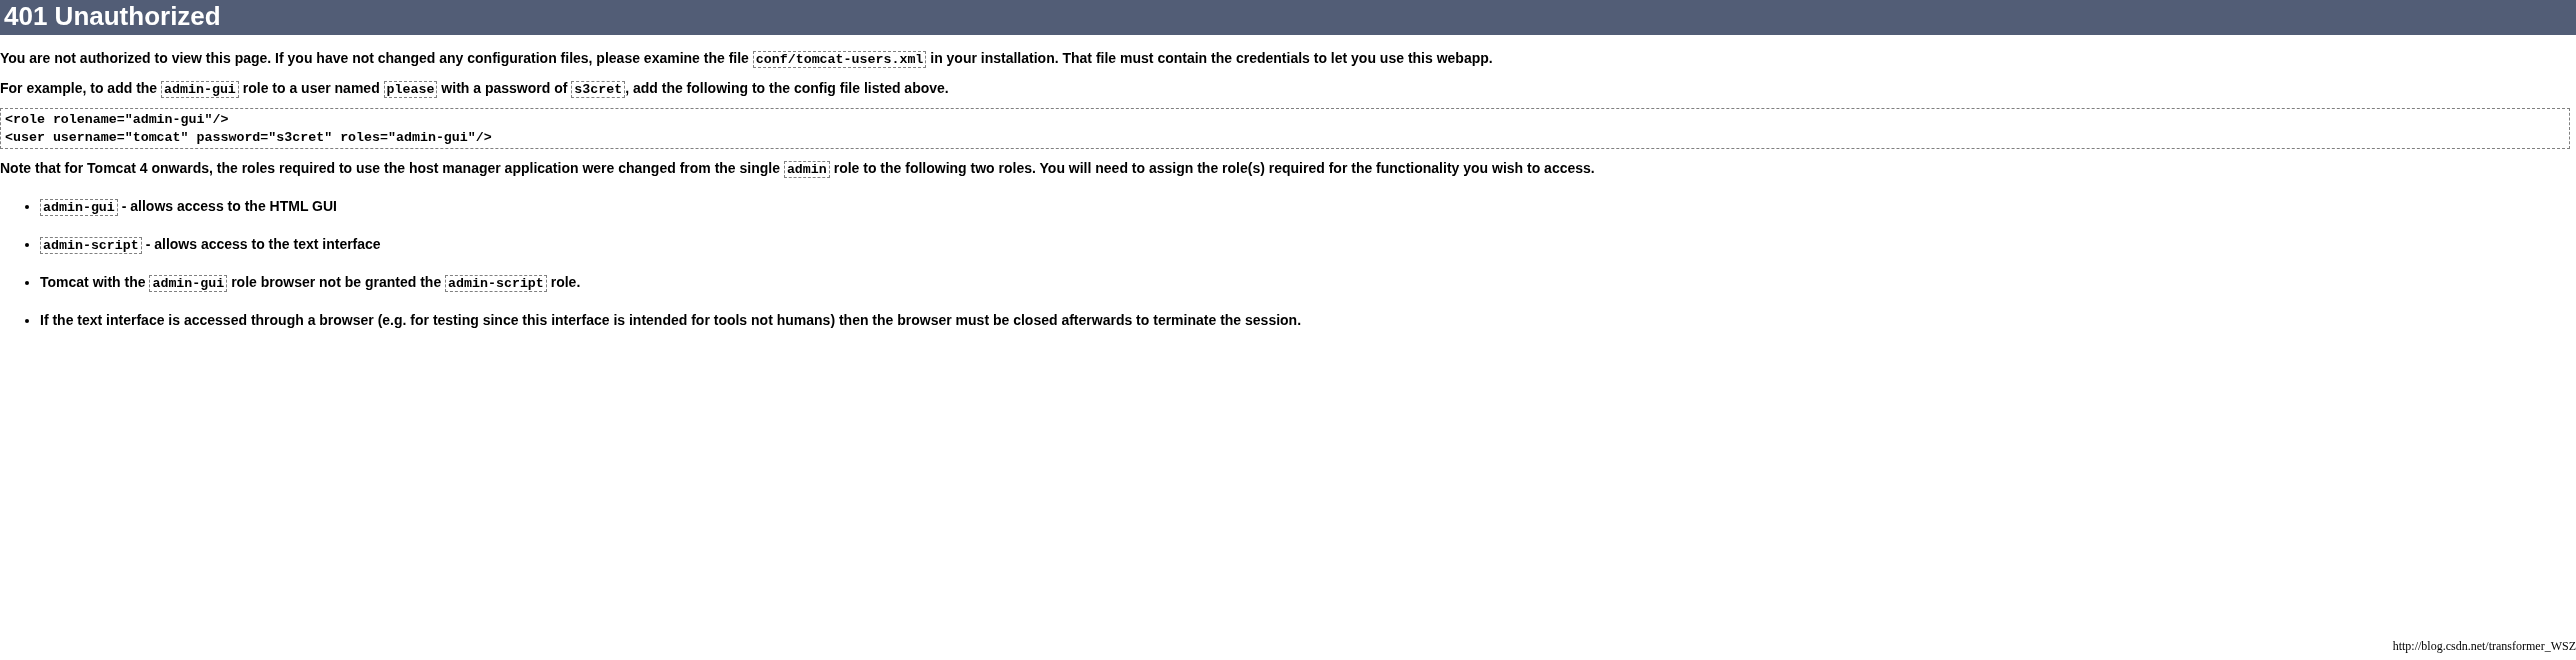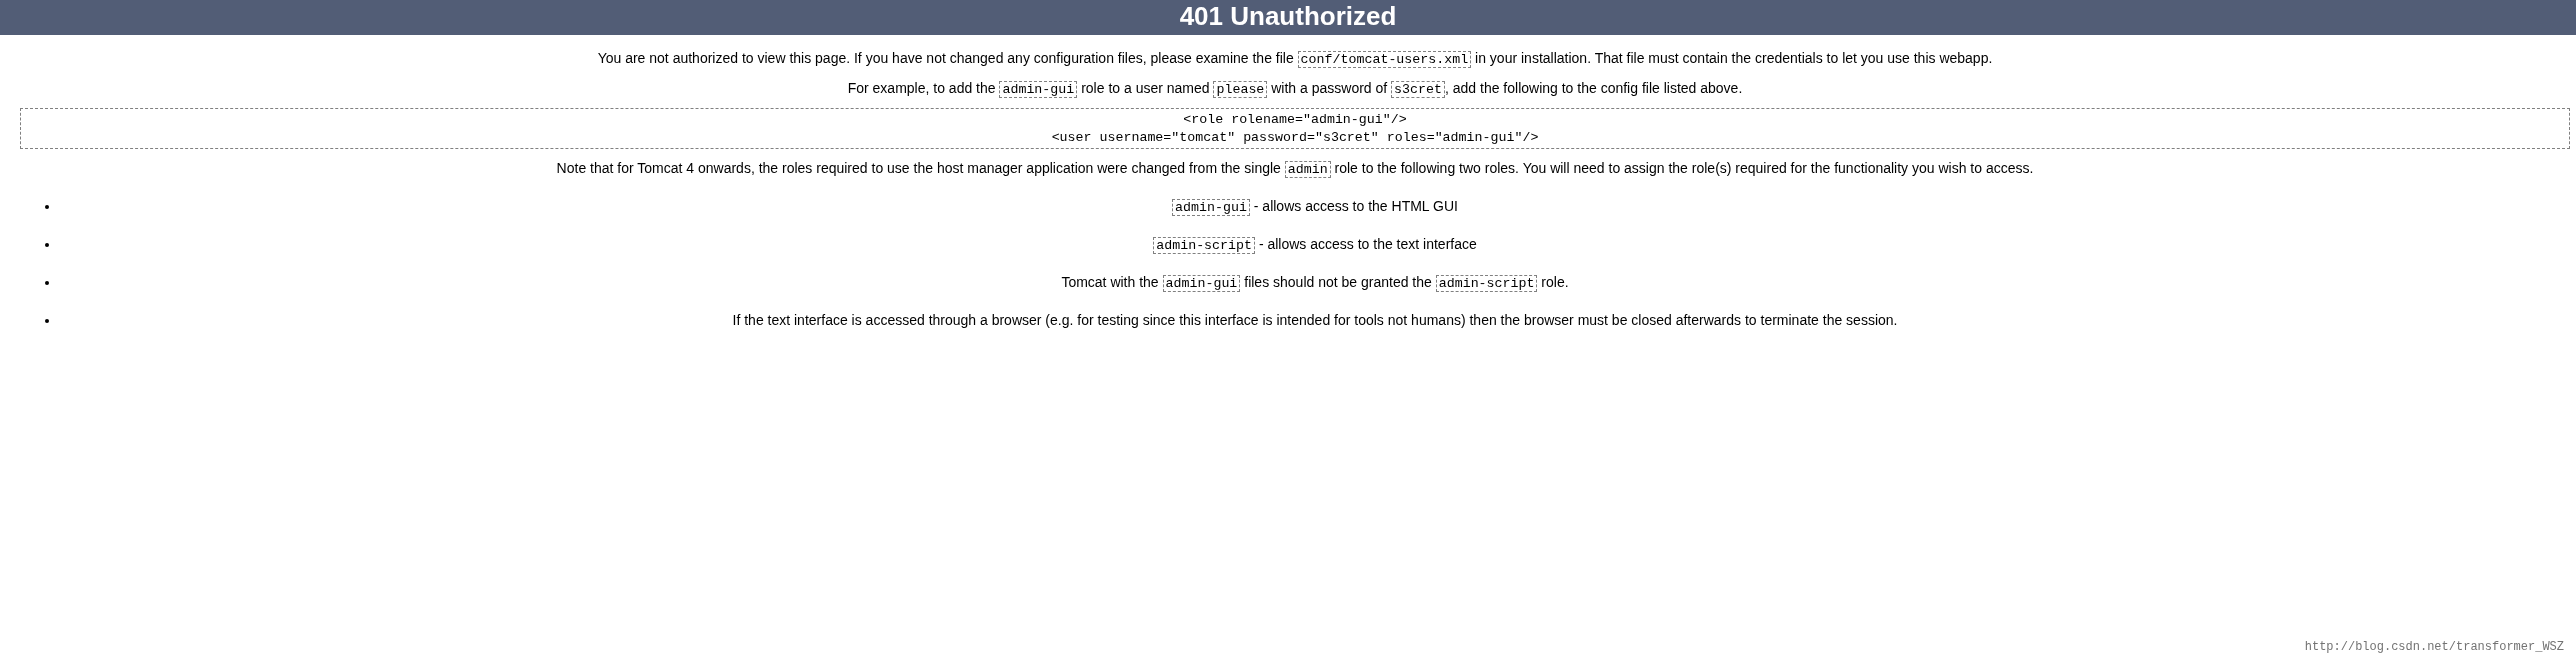--- a/index.html
+++ b/index.html
@@ -1,34 +1,35 @@
 <!DOCTYPE html>
 <html><head>
 <meta charset="utf-8">
 <style>
-  * { box-sizing: border-box; text-align: center; }
+  * { box-sizing: border-box; }
   html, body {
     margin: 0;
     padding: 0;
     font-family: Arial, Helvetica, sans-serif;
     font-size: 14px;
     background: #ffffff;
     color: #000000;
   }
   .header {
     background: #525d76;
     color: #ffffff;
     font-size: 26px;
     font-weight: bold;
     padding: 2px 4px 4px 4px;
     margin: 0;
     line-height: 1.1;
   }
   .content {
-    padding: 4px 6px 8px 20px;
+    padding: 4px 6px 8px 0;
+    font-weight: bold;
   }
   p {
     margin: 10px 0;
     line-height: 1.35;
   }
   .tt {
     font-family: "Courier New", monospace;
     border: 1px dashed #808080;
     padding: 0 2px;
     font-size: 13.3px;
@@ -46,24 +47,24 @@
   ul {
     margin: 6px 0 10px 0;
     padding-left: 40px;
   }
   li {
     margin: 18px 0;
     line-height: 1.35;
   }
   .watermark {
     position: fixed;
-    right: 12px;
+    right: 0;
     bottom: 6px;
-    color: #737373;
-    font-family: Liberation Mono, monospace;
+    color: #000000;
+    font-family: Liberation Serif, serif;
     font-size: 12px;
     pointer-events: none;
   }
 </style>
 </head>
 <body>
 
 <h1 class="header">401 Unauthorized</h1>
 
 <div class="content">
@@ -88,21 +89,21 @@
       <span class="tt">admin-gui</span><span> - allows access to the HTML GUI</span>
     </li>
     <li>
       <span class="tt">admin-script</span><span> - allows access to the text interface</span>
     </li>
   </ul>
 
 
   <ul>
     <li>
-      <span>Tomcat with the </span><span class="tt">admin-gui</span><span> files should not be granted the </span><span class="tt">admin-script</span><span> role.</span>
+      <span>Tomcat with the </span><span class="tt">admin-gui</span><span> role browser not be granted the </span><span class="tt">admin-script</span><span> role.</span>
     </li>
     <li>
       <span>If the text interface is accessed through a browser (e.g. for testing since this interface is intended for tools not humans) then the browser must be closed afterwards to terminate the session.</span>
     </li>
   </ul>
 
 </div>
 
 <div class="watermark">http://blog.csdn.net/transformer_WSZ</div>
 

